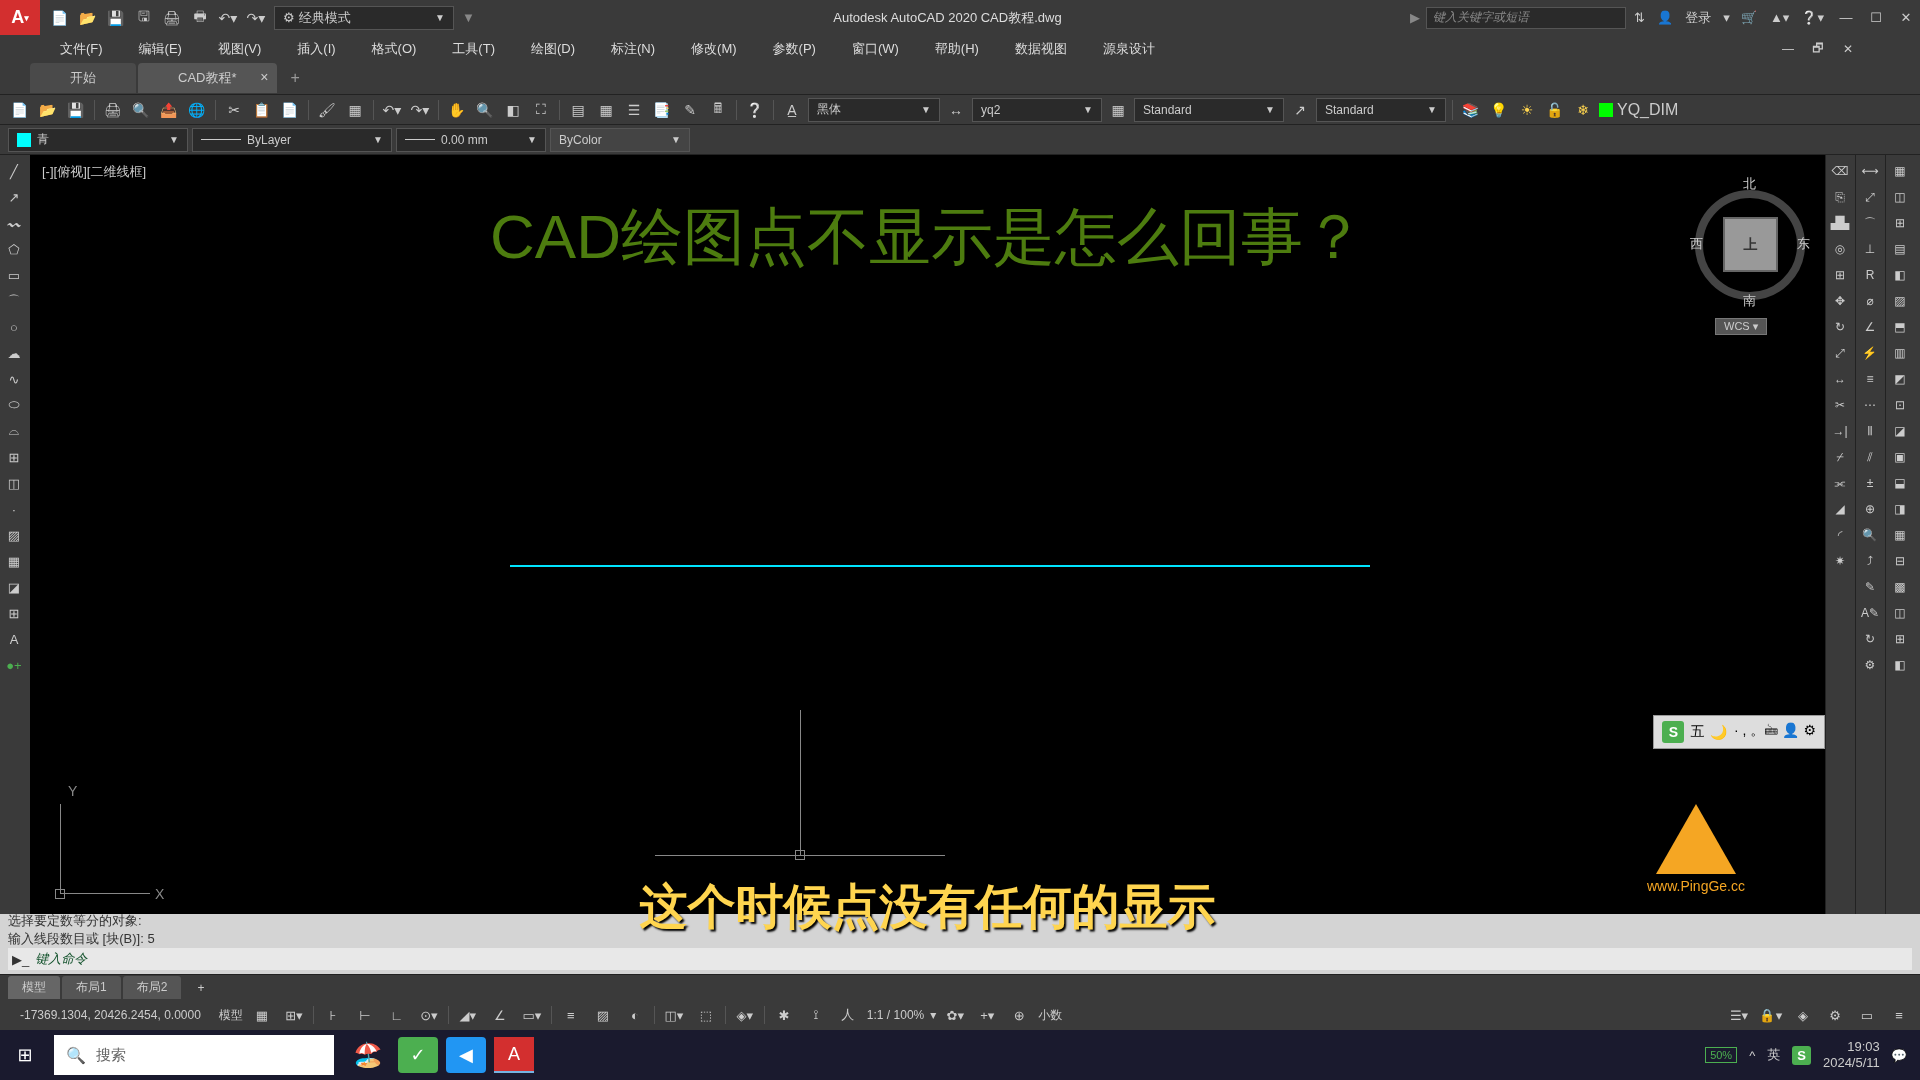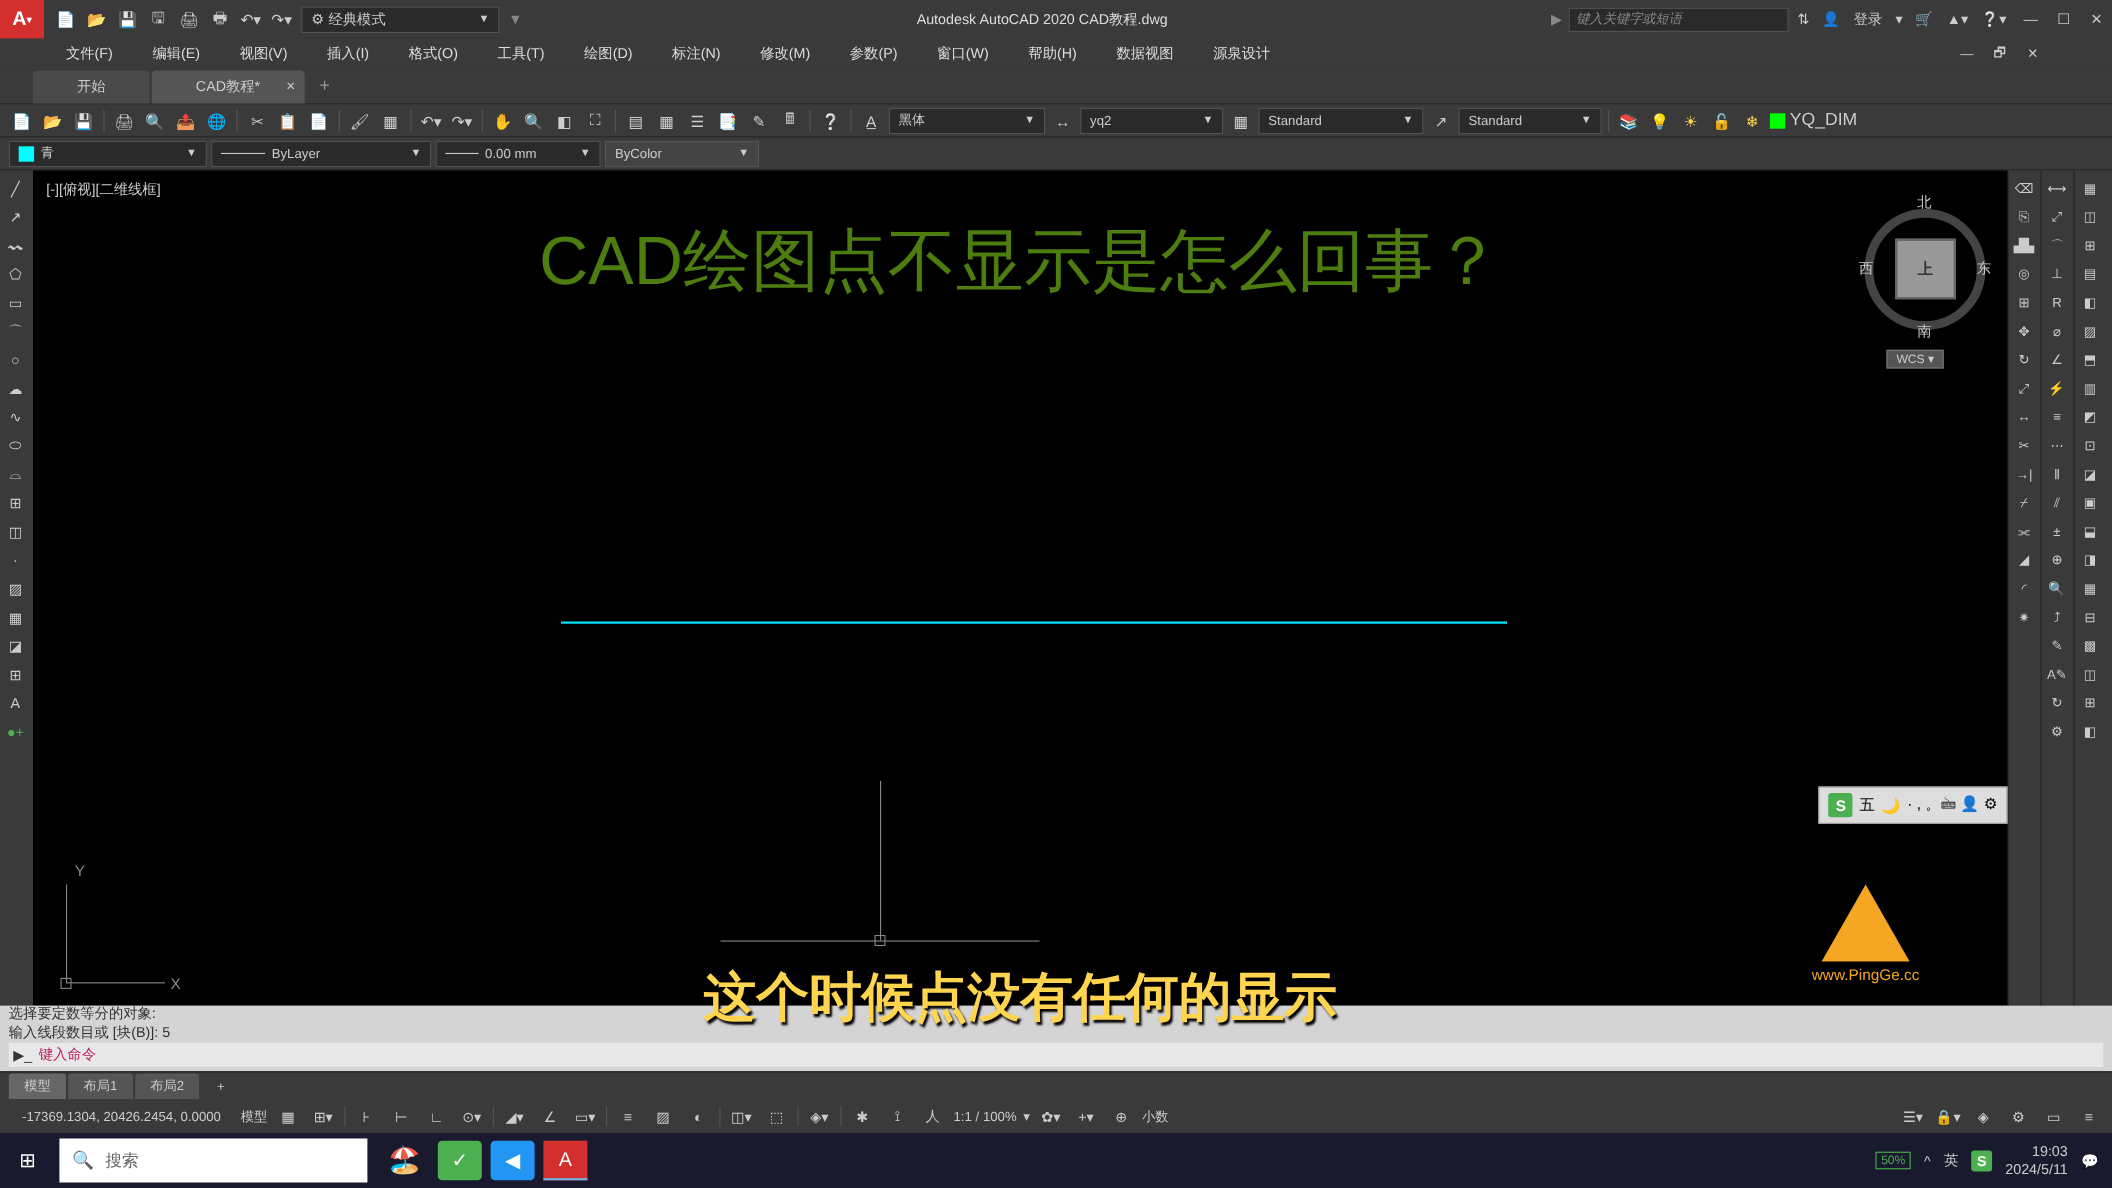--- a/index.html
+++ b/index.html
@@ -18,21 +18,21 @@
 .win-controls { display: flex; gap: 2px; }
 .win-btn { width: 28px; height: 22px; display: flex; align-items: center; justify-content: center; color: #ccc; cursor: pointer; }
 
 
 .menubar { height: 28px; background: #3a3a3a; display: flex; align-items: center; padding: 0 50px; gap: 4px; justify-content: space-between; }
 .menubar-left { display: flex; gap: 16px; }
 .menu-item { color: #ddd; font-size: 13px; padding: 4px 10px; cursor: pointer; }
 .menubar-right { display: flex; gap: 2px; padding-right: 8px; }
 
 
-.tabbar { height: 32px; background: #3a3a3a; display: flex; align-items: center; padding-left: 30px; border-bottom: 1px solid #222; }
+.tabbar { height: 32px; background: #3a3a3a; display: flex; align-items: flex-start; padding-left: 30px; border-bottom: 1px solid #222; }
 .tab { padding: 6px 40px; background: #4a4a4a; color: #ccc; font-size: 13px; border-radius: 4px 4px 0 0; margin-right: 2px; position: relative; }
 .tab.active { background: #555; }
 .tab-close { position: absolute; right: 8px; top: 6px; font-size: 14px; }
 .tab-add { padding: 6px 12px; color: #999; cursor: pointer; }
 
 
 .toolbar-row { height: 30px; background: #3a3a3a; display: flex; align-items: center; padding: 0 8px; gap: 4px; border-bottom: 1px solid #222; }
 .tb-icon { width: 24px; height: 24px; display: flex; align-items: center; justify-content: center; color: #ccc; cursor: pointer; font-size: 14px; border: 1px solid transparent; }
 .tb-sep { width: 1px; height: 20px; background: #555; margin: 0 2px; }
 .prop-dd { background: #2a2a2a; border: 1px solid #555; height: 24px; padding: 0 8px; color: #ccc; font-size: 12px; display: flex; align-items: center; gap: 6px; }
@@ -72,21 +72,21 @@
 .logo-tri { width: 0; height: 0; border-left: 40px solid transparent; border-right: 40px solid transparent; border-bottom: 70px solid #f5a623; margin: 0 auto; }
 .logo-txt { color: #f5a623; font-size: 14px; margin-top: 4px; }
 
 .right-panels { width: 95px; background: #3a3a3a; display: flex; }
 .right-col { width: 30px; display: flex; flex-direction: column; gap: 2px; padding: 4px 2px; border-left: 1px solid #222; }
 .rp-icon { width: 24px; height: 24px; display: flex; align-items: center; justify-content: center; color: #ccc; font-size: 12px; }
 
 
 .cmdline-area { height: 60px; background: #d4d4d4; color: #333; font-size: 13px; padding: 4px 8px; display: flex; flex-direction: column; justify-content: flex-end; font-family: monospace; }
 .cmd-input-row { display: flex; align-items: center; gap: 6px; background: #e8e8e8; padding: 2px 4px; }
-.cmd-input { color: #be185d; }
+.cmd-input { color: #14532d; font-style: italic; }
 
 
 .layout-tabs { height: 26px; background: #3a3a3a; display: flex; align-items: center; padding: 0 8px; gap: 2px; border-top: 1px solid #222; }
 .layout-tab { padding: 3px 14px; background: #555; color: #ccc; font-size: 12px; border-radius: 3px 3px 0 0; }
 .layout-tab.active { background: #666; }
 
 
 .statusbar { height: 30px; background: #3a3a3a; display: flex; align-items: center; padding: 0 8px; color: #ccc; font-size: 12px; gap: 6px; }
 .coords { padding: 0 12px; }
 .sb-btn { width: 26px; height: 24px; display: flex; align-items: center; justify-content: center; cursor: pointer; font-size: 13px; }
@@ -206,21 +206,21 @@
   <div class="tb-icon">▤</div>
   <div class="tb-icon">▦</div>
   <div class="tb-icon">☰</div>
   <div class="tb-icon">📑</div>
   <div class="tb-icon">✎</div>
   <div class="tb-icon">🖩</div>
   <div class="tb-sep"></div>
   <div class="tb-icon">❔</div>
   <div class="tb-sep"></div>
   <div class="tb-icon">A̲</div>
-  <div class="prop-dd" style="width:142px">
+  <div class="prop-dd" style="width:132px">
       <span>黑体</span>
       <span class="dd-arrow">▼</span>
     </div>
   <div class="tb-icon">↔</div>
   <div class="prop-dd" style="width:130px">
       <span>yq2</span>
       <span class="dd-arrow">▼</span>
     </div>
   <div class="tb-icon">▦</div>
   <div class="prop-dd" style="width:150px">

